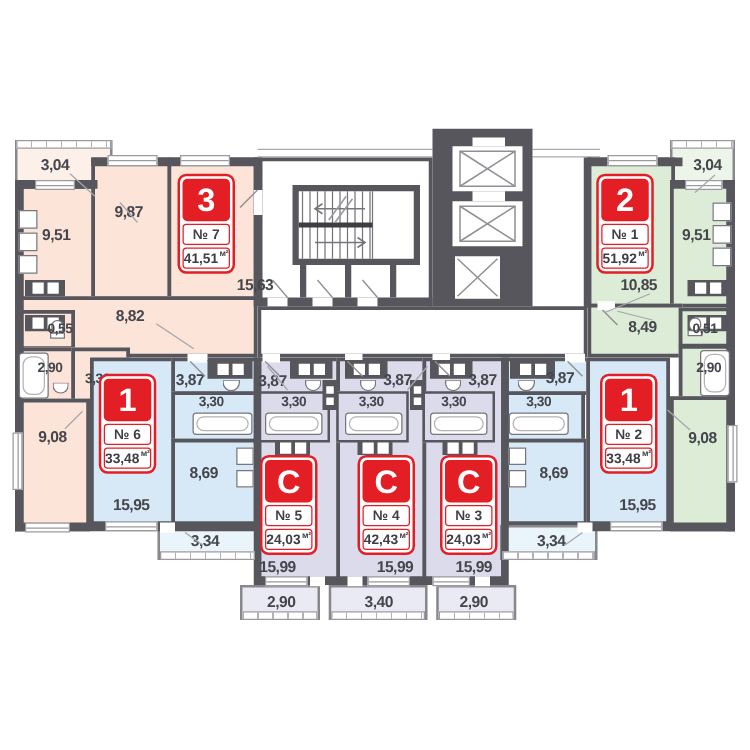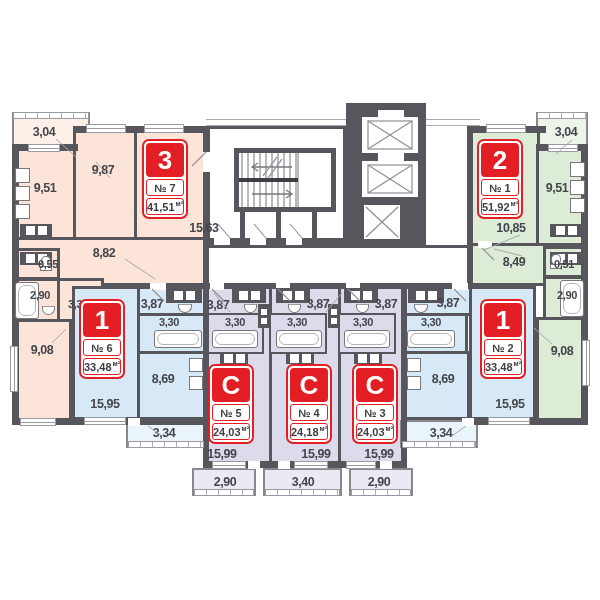--- a/index.html
+++ b/index.html
@@ -385,21 +385,21 @@
     <div class="bcell">№ 5</div>
     <div class="bcell">
         <span>24,03</span>
         <span class="bu">м²</span>
       </div>
   </div>
   <div class="badge" style="left:286px;top:364px;">
     <div class="bbig">С</div>
     <div class="bcell">№ 4</div>
     <div class="bcell">
-        <span>24,18</span>
+        <span>42,43</span>
         <span class="bu">м²</span>
       </div>
   </div>
   <div class="badge" style="left:352px;top:364px;">
     <div class="bbig">С</div>
     <div class="bcell">№ 3</div>
     <div class="bcell">
         <span>24,03</span>
         <span class="bu">м²</span>
       </div>

